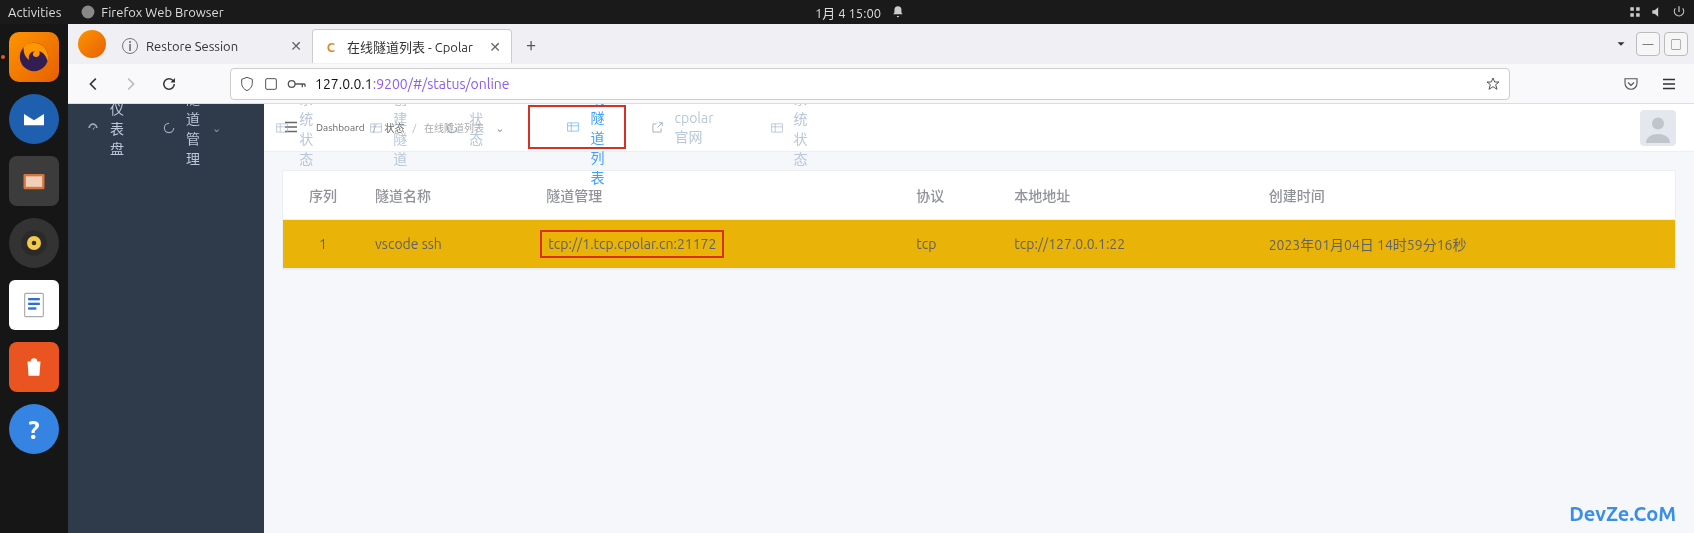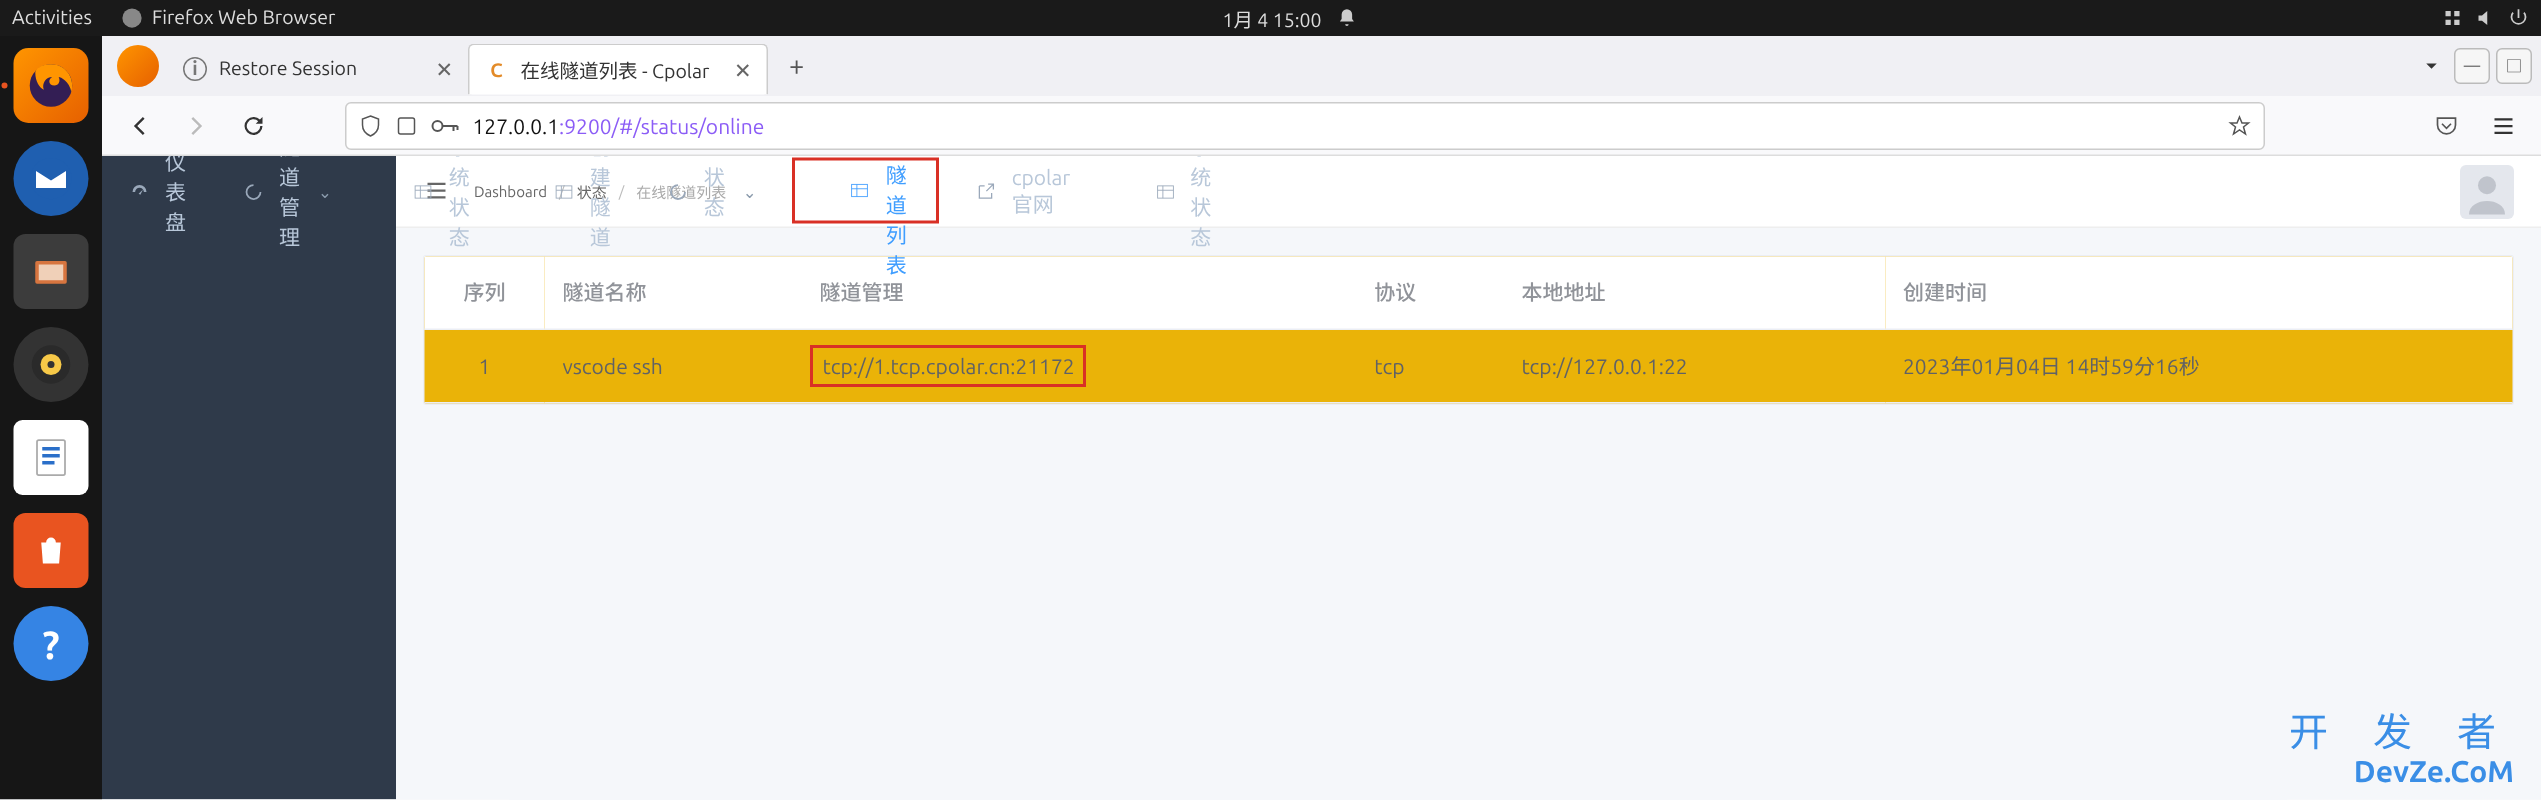--- a/index.html
+++ b/index.html
@@ -343,17 +343,16 @@
               <td>tcp</td>
               <td>tcp://127.0.0.1:22</td>
               <td>2023年01月04日 14时59分16秒</td>
             </tr>
           </tbody>
         </table>
       </div>
     </div>
 
     <div class="watermark">
-      <div class="line1">开 发 者</div>
       <div class="line2">DevZe.CoM</div>
     </div>
   </div>
 </div>
 
 </body></html>

